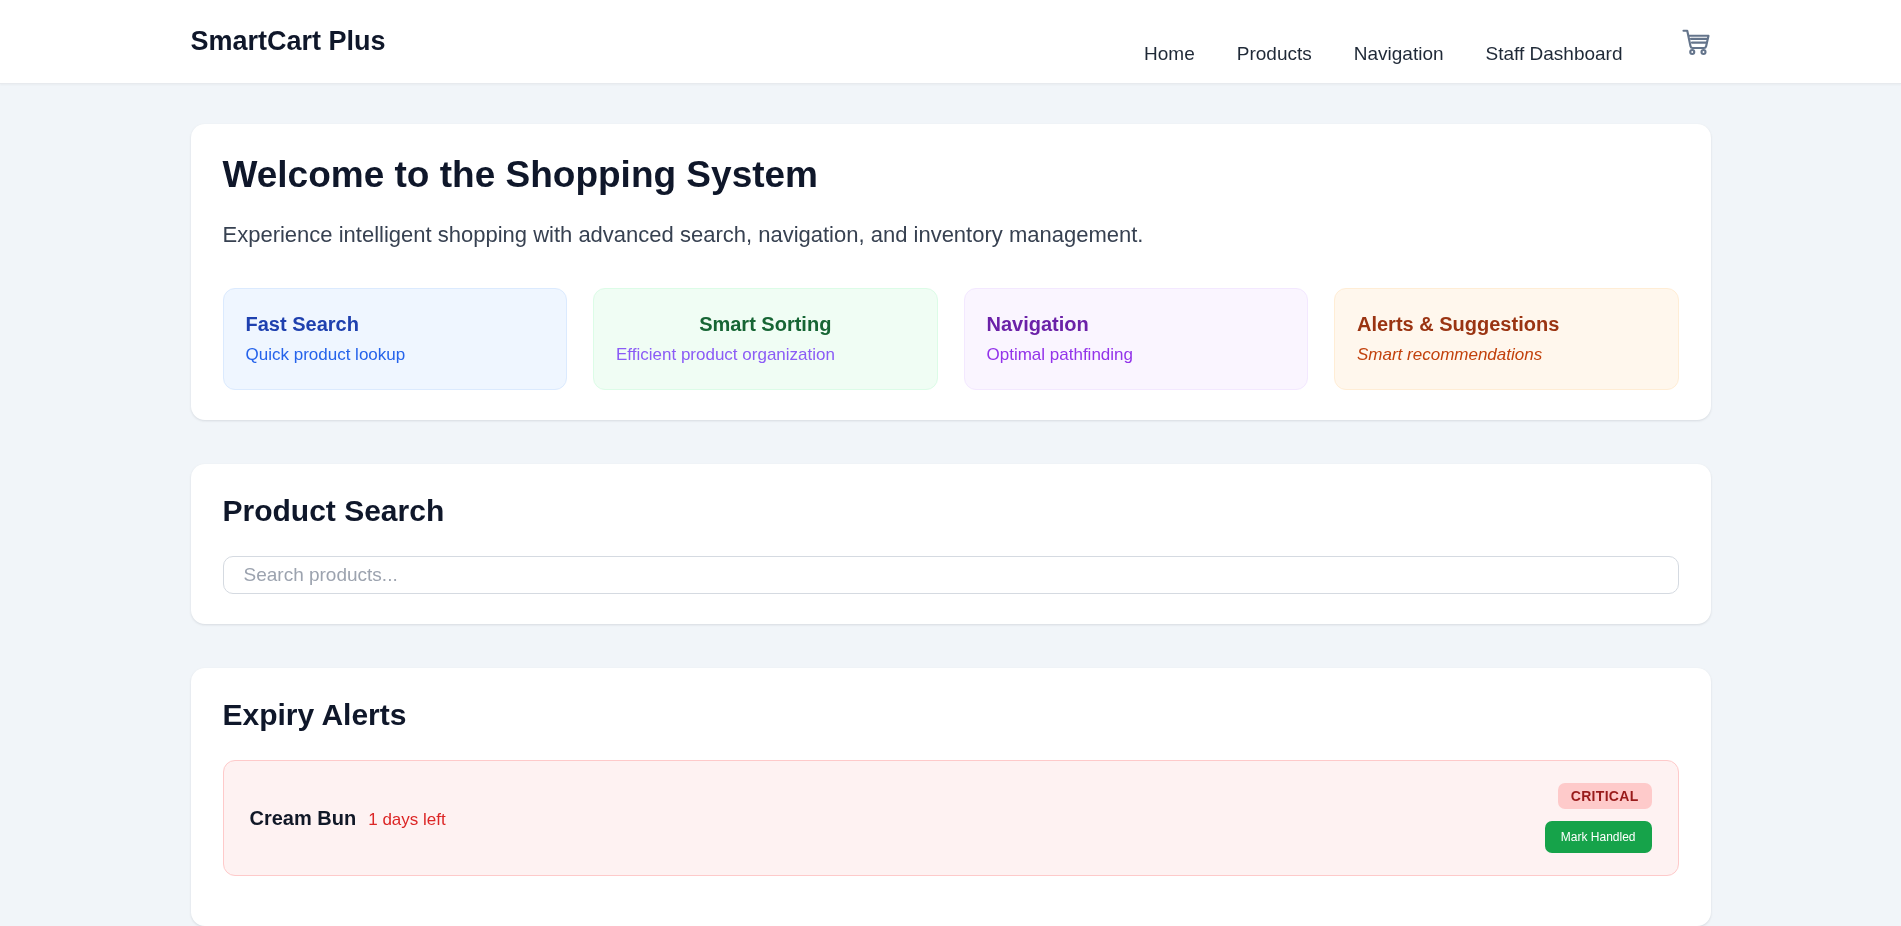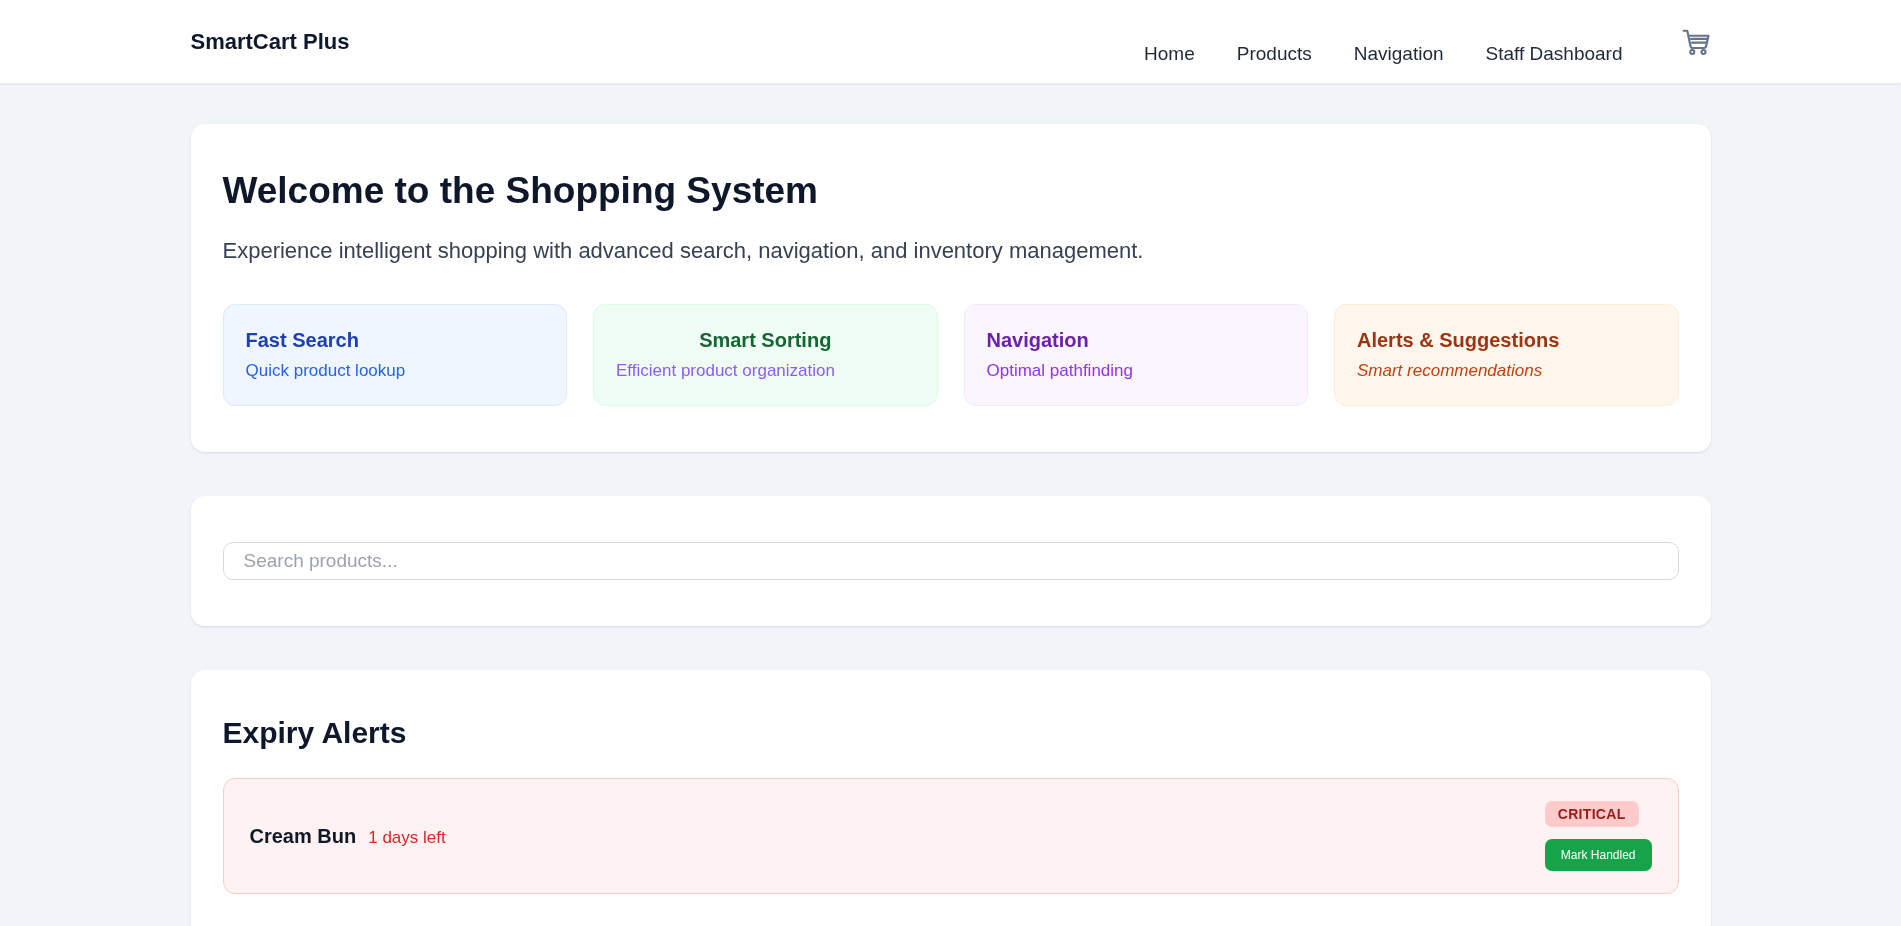--- a/index.html
+++ b/index.html
@@ -25,21 +25,21 @@
   }
   .navbar-inner {
     width: 1520px;
     height: 100%;
     margin: 0 auto;
     display: flex;
     align-items: center;
     justify-content: space-between;
   }
   .brand {
-    font-size: 22px;
+    font-size: 27px;
     font-weight: 700;
     color: #0f172a;
     cursor: pointer;
   }
   .nav-right {
     display: flex;
     align-items: center;
     gap: 42px;
   }
   .nav-link {
@@ -58,21 +58,21 @@
   
   .main {
     width: 1520px;
     margin: 0 auto;
     padding-top: 40px;
   }
   .card {
     background: #ffffff;
     border-radius: 14px;
     box-shadow: 0 1px 3px rgba(15,23,42,0.08), 0 1px 2px rgba(15,23,42,0.04);
-    padding: 46px 32px;
+    padding: 30px 32px;
     margin-bottom: 44px;
   }
 
   
   .welcome-title {
     font-size: 37px;
     font-weight: 700;
     color: #0f172a;
     margin: 0 0 26px 0;
   }
@@ -140,21 +140,21 @@
     margin-bottom: 20px;
     min-height: 110px;
   }
   .alert-critical { background: #fef2f2; border-color: #fecaca; }
   .alert-left { display: flex; align-items: baseline; gap: 12px; }
   .alert-name { font-size: 20px; font-weight: 600; color: #111827; }
   .alert-days { font-size: 17px; color: #dc2626; }
   .alert-right {
     display: flex;
     flex-direction: column;
-    align-items: flex-start;
+    align-items: flex-end;
     gap: 12px;
   }
   .badge {
     font-size: 14px;
     font-weight: 600;
     padding: 5px 13px;
     border-radius: 7px;
     letter-spacing: 0.3px;
   }
   .badge-critical { background: #fecaca; color: #991b1b; }
@@ -214,20 +214,21 @@
           <div class="feature-desc">Optimal pathfinding</div>
         </div>
         <div class="feature feature-orange">
           <div class="feature-title">Alerts &amp; Suggestions</div>
           <div class="feature-desc">Smart recommendations</div>
         </div>
       </div>
     </div>
 
     <div class="card">
+      <h2 class="section-title">Product Search</h2>
       <input type="text" class="search-input" placeholder="Search products..." style="">
     </div>
 
     <div class="card">
       <h2 class="section-title">Expiry Alerts</h2>
 
       <div class="alert-row alert-critical">
         <div class="alert-left">
           <span class="alert-name">Cream Bun</span>
           <span class="alert-days">1 days left</span>

